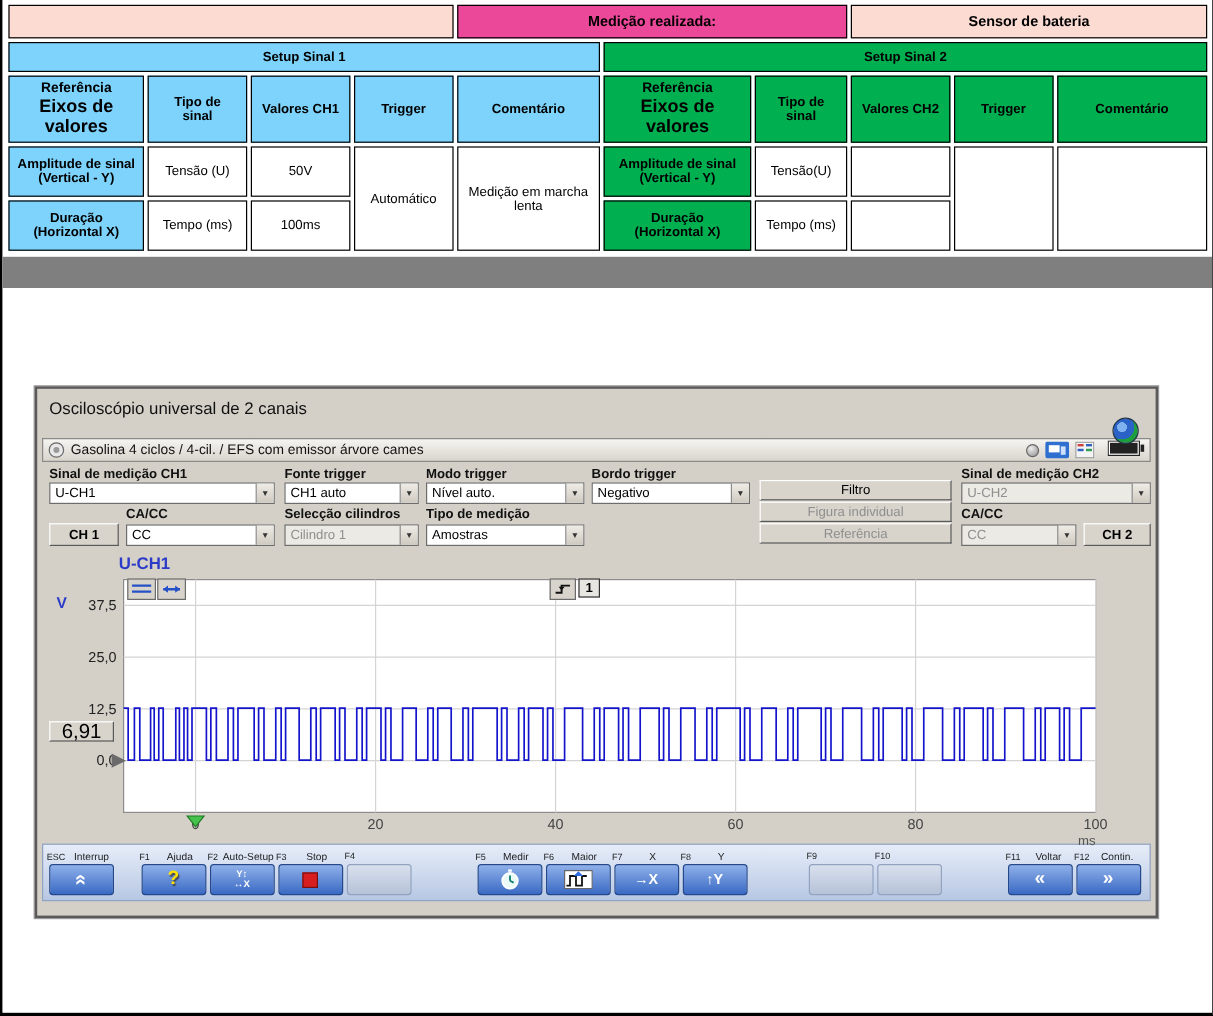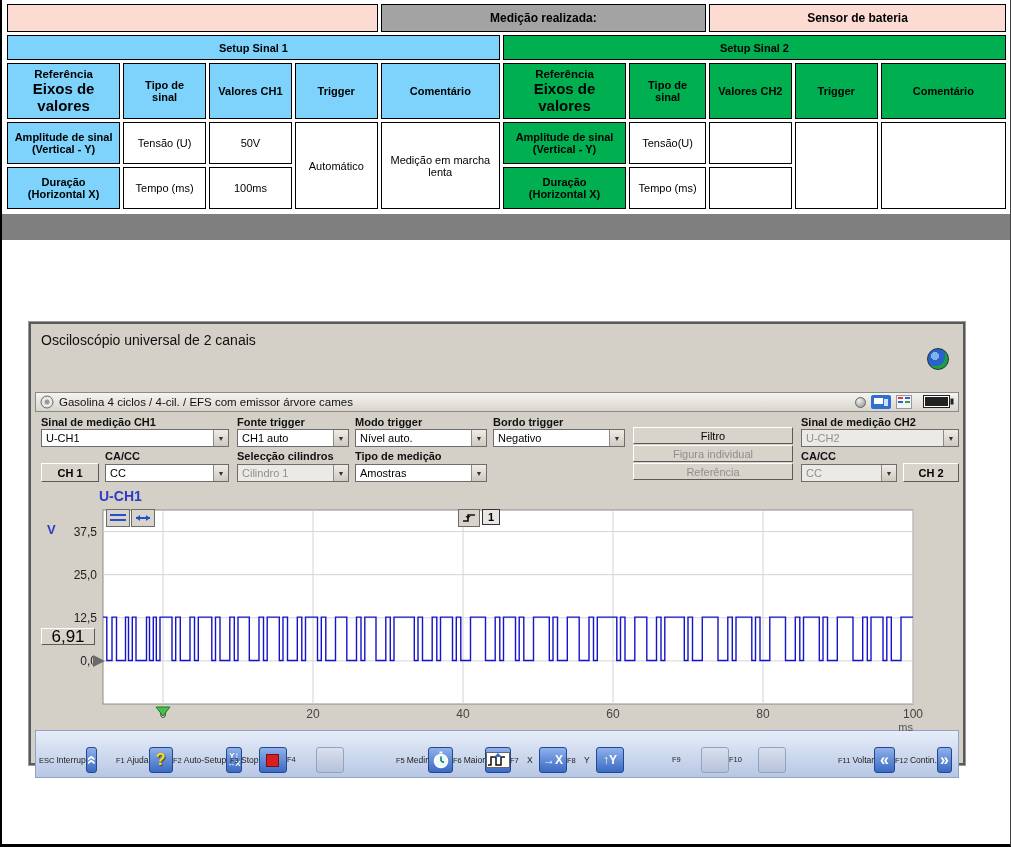--- a/index.html
+++ b/index.html
@@ -9,33 +9,33 @@
 
   
   table.setup { border-collapse:separate; border-spacing:3px; table-layout:fixed; margin:1px 2px 0 2px; width:1005px; }
   table.setup td { border:1px solid #000; text-align:center; vertical-align:middle; font-size:11px; color:#000; padding:1px 2px; overflow:hidden; }
   tr.r1 td { height:28px; font-weight:bold; font-size:12px; }
   tr.r2 td { height:25px; }
   tr.r3 td { height:56px; }
   tr.r4 td { height:42px; }
   tr.r5 td { height:42px; }
   .c-pink  { background:#fbdbd2; }
-  .c-orange{ background:#a3a3a3; }
+  .c-orange{ background:#ec4899; }
   .c-blue  { background:#7dd3fc; color:#fff; font-weight:bold; }
   .c-green { background:#00b050; color:#fff; font-weight:bold; }
   .band { font-size:13px; }
   .hl1 { display:block; font-size:11.5px; font-weight:bold; }
   .hl2 { display:block; font-size:15px; font-weight:bold; }
   .ml { white-space:pre-line;margin-left:32px; }
   .gray-bar { height:26px; background:#7f7f7f; margin-top:2px; }
 
   
   .osc { position:absolute; left:27px; top:322px; width:936px; height:443px;
          background:#d4d0c8; border:2px solid #5a5a5a; box-shadow:0 0 0 1px #9a9a9a; }
-  .osc-title { position:relative; height:68px; }
+  .osc-title { position:relative; height:41px; }
   .osc-title .ttl { position:absolute; left:10px; top:8px; font-size:14px; color:#111; }
   .globe { position:absolute; right:14px; top:24px; width:22px; height:22px; border-radius:50%;
            border:1px solid #234; background:radial-gradient(circle at 35% 35%, #7fb2ef 0 22%, #2a62c8 23% 55%, #1d9e3f 56% 78%, #1666b4 79% 100%); }
   .menubar { margin:0 4px; height:20px; border:1px solid #8a8a8a; background:linear-gradient(#f5f4f1,#d9d5cd);
              display:flex; align-items:center; gap:5px; padding:0 4px; font-size:11.5px; color:#111; }
   .menubar .mtxt { flex:0 0 auto; }
   .menubar .spacer { flex:1; }
   .led { width:11px; height:11px; border-radius:50%; background:radial-gradient(circle at 35% 30%, #eee, #8e8e8e); border:1px solid #666; }
   .batt-wrap { margin-left:6px; }
 
@@ -62,21 +62,21 @@
                 border:1px solid; border-color:#fff #5a5a5a #5a5a5a #fff; font-size:17px; color:#000;
                 display:flex; align-items:center; justify-content:center; z-index:3; }
   .plot-icon { position:absolute; width:24px; height:18px; background:#d8d4cc; border:1px solid #6b6b6b;
                display:flex; align-items:center; justify-content:center; z-index:2; }
   .trig-badge { position:absolute; width:18px; height:16px; background:#e8e6e0; border:1px solid #333;
                 font-size:11px; font-weight:bold; color:#000; display:flex; align-items:center; justify-content:center; z-index:2; }
 
   
   .fkeys { margin:2px 4px; height:48px; background:linear-gradient(#e6edf9,#b7c7e3); border:1px solid #8fa3c4;
            display:flex; align-items:flex-end; padding:2px 3px 4px 3px; }
-  .fk { width:57px; display:flex; flex-direction:row; align-items:center; }
+  .fk { width:57px; display:flex; flex-direction:column; align-items:center; }
   .fk-top { width:100%; display:flex; align-items:baseline; gap:2px; justify-content:flex-start; height:11px; }
   .fk-key { font-size:7.5px; color:#222; }
   .fk-label { font-size:8.5px; color:#222; flex:1; text-align:center; white-space:nowrap; }
   .fk-btn { width:54px; height:26px; border-radius:3px; border:1px solid #24488c; cursor:pointer;
             background:linear-gradient(#8fb0ea,#3a6ac4); color:#fff;
             display:flex; align-items:center; justify-content:center; padding:0; }
   .fk-btn.disabled { background:linear-gradient(#d9e0ee,#b6c2d8); border-color:#93a3bf; }
   .gap1 { width:20px; } .gap2 { width:52px; } .gap3 { width:48px; } .gap4 { width:52px; }
   .ic-chevup { display:inline-block; transform:rotate(90deg); font-size:17px; font-weight:bold; }
   .ic-help { color:#ffe000; font-size:16px; font-weight:bold; text-shadow:1px 1px 1px #444; }

